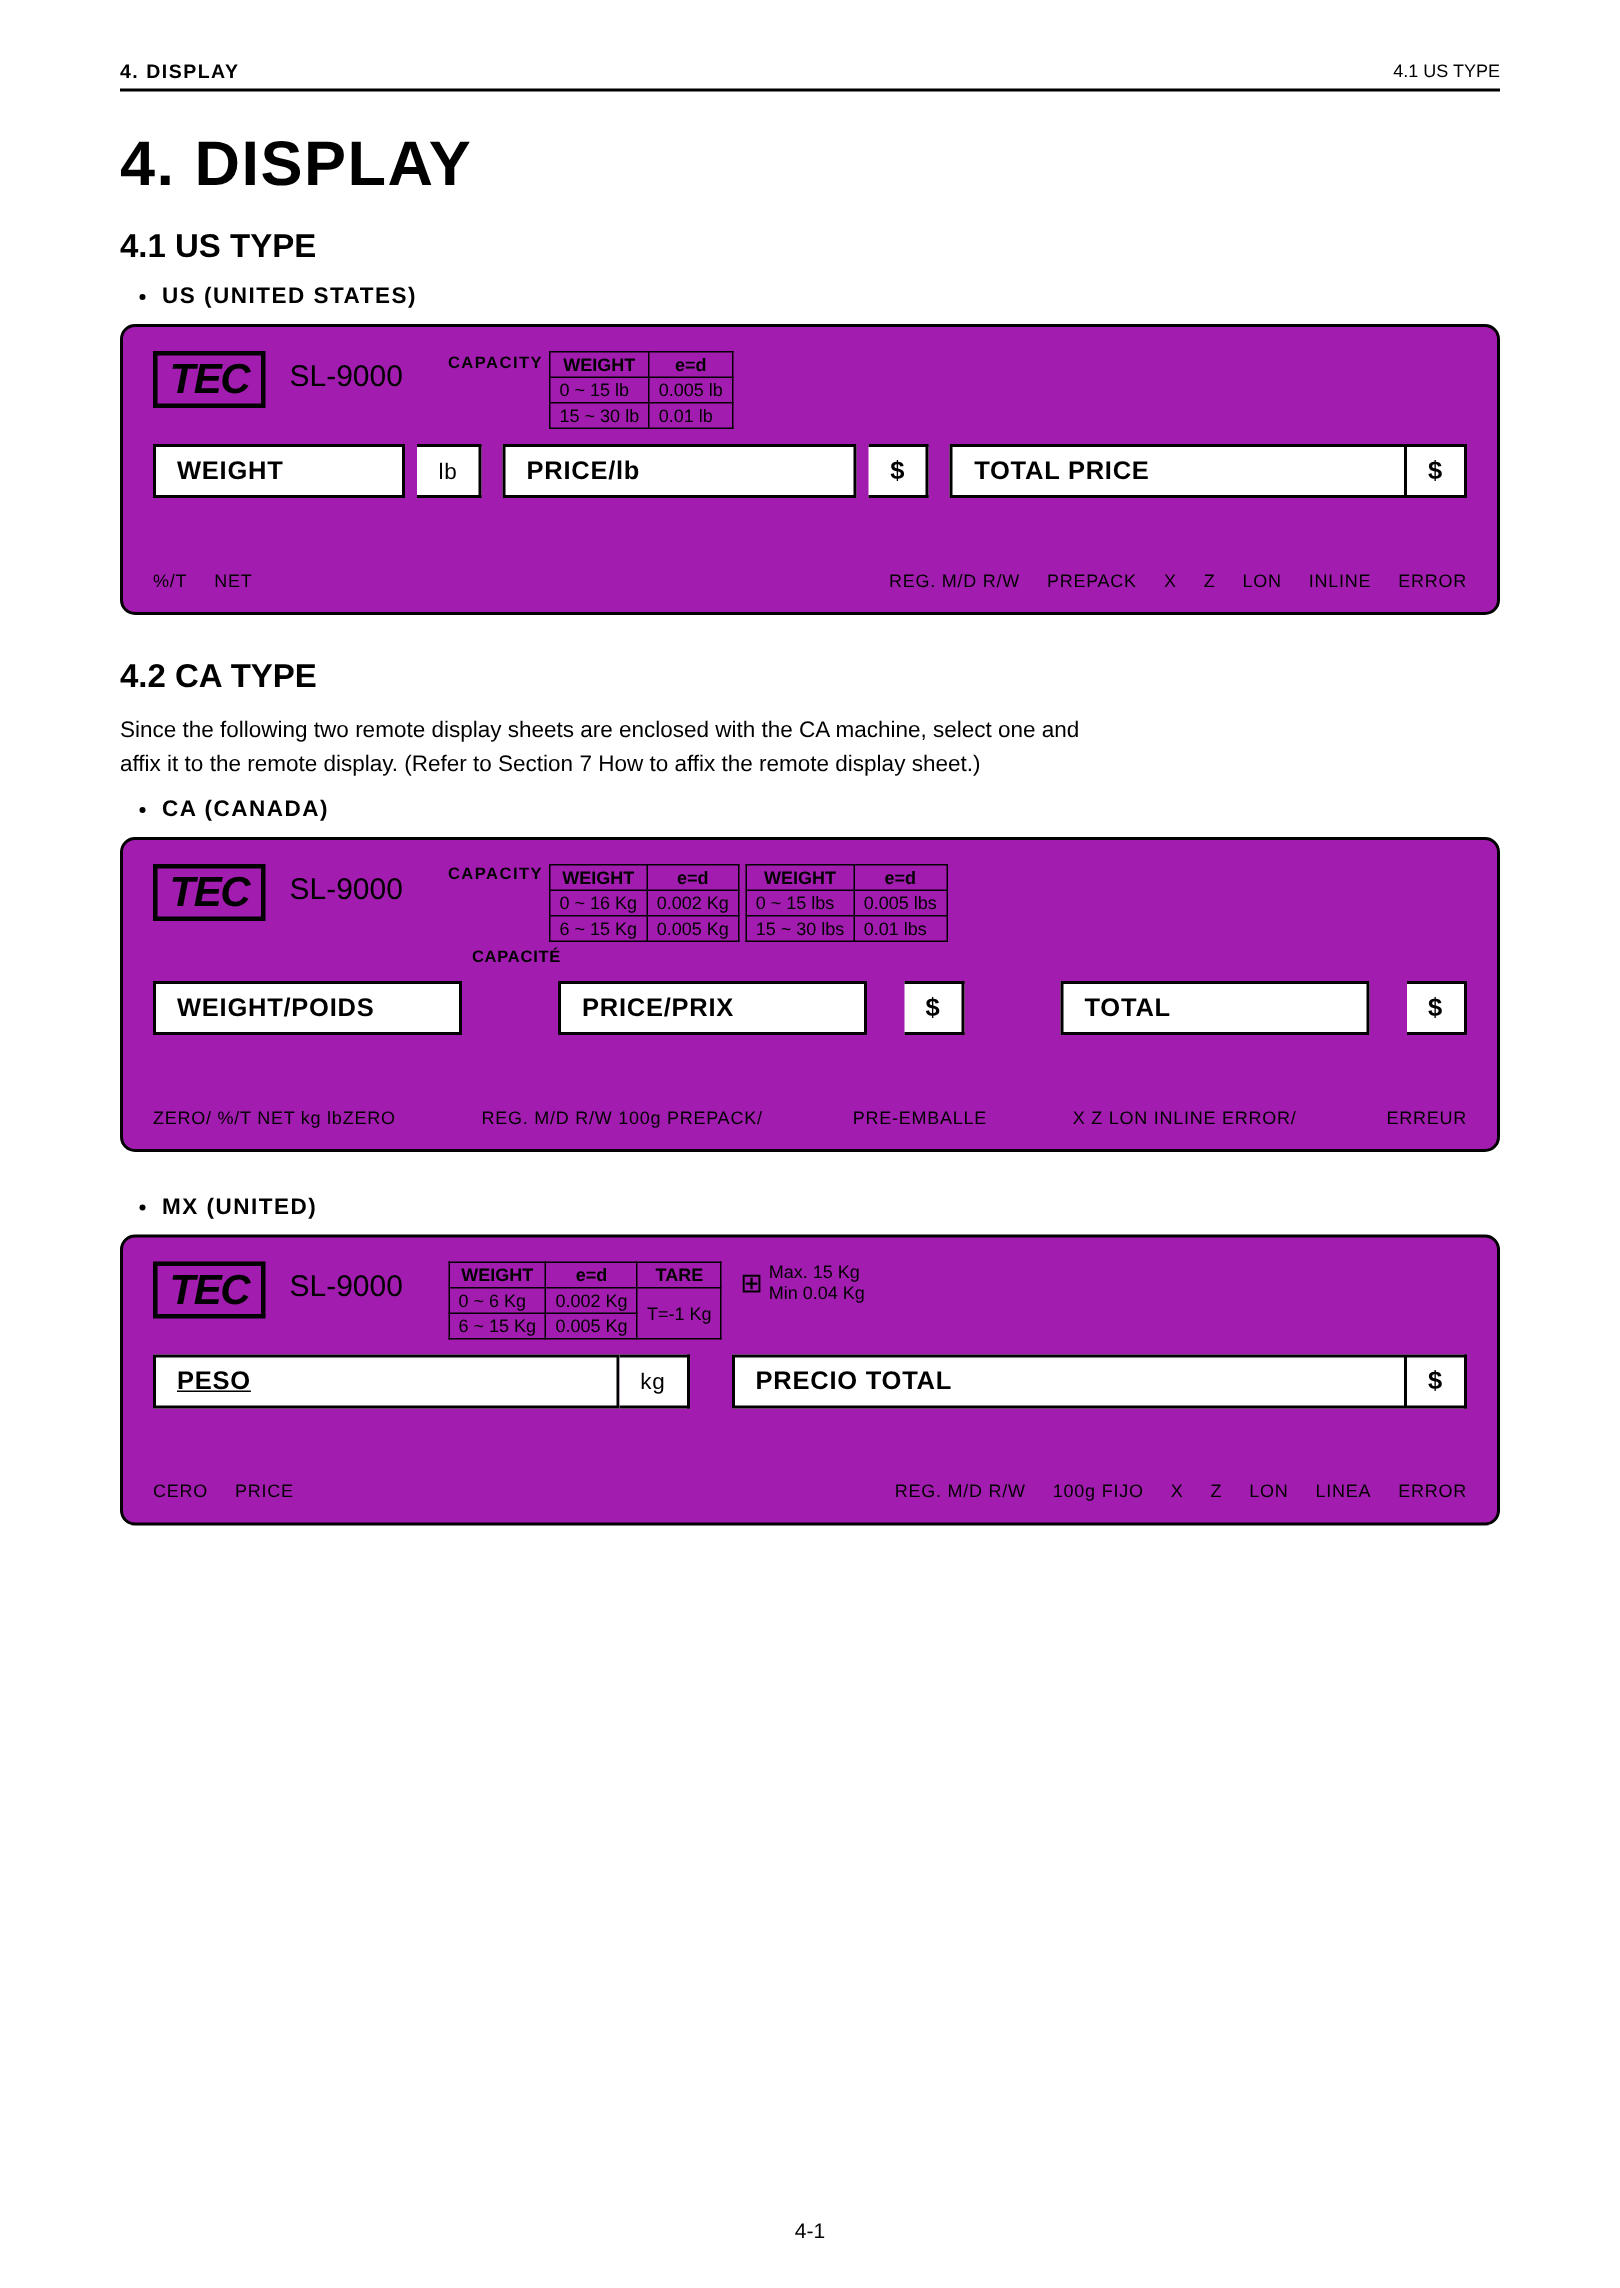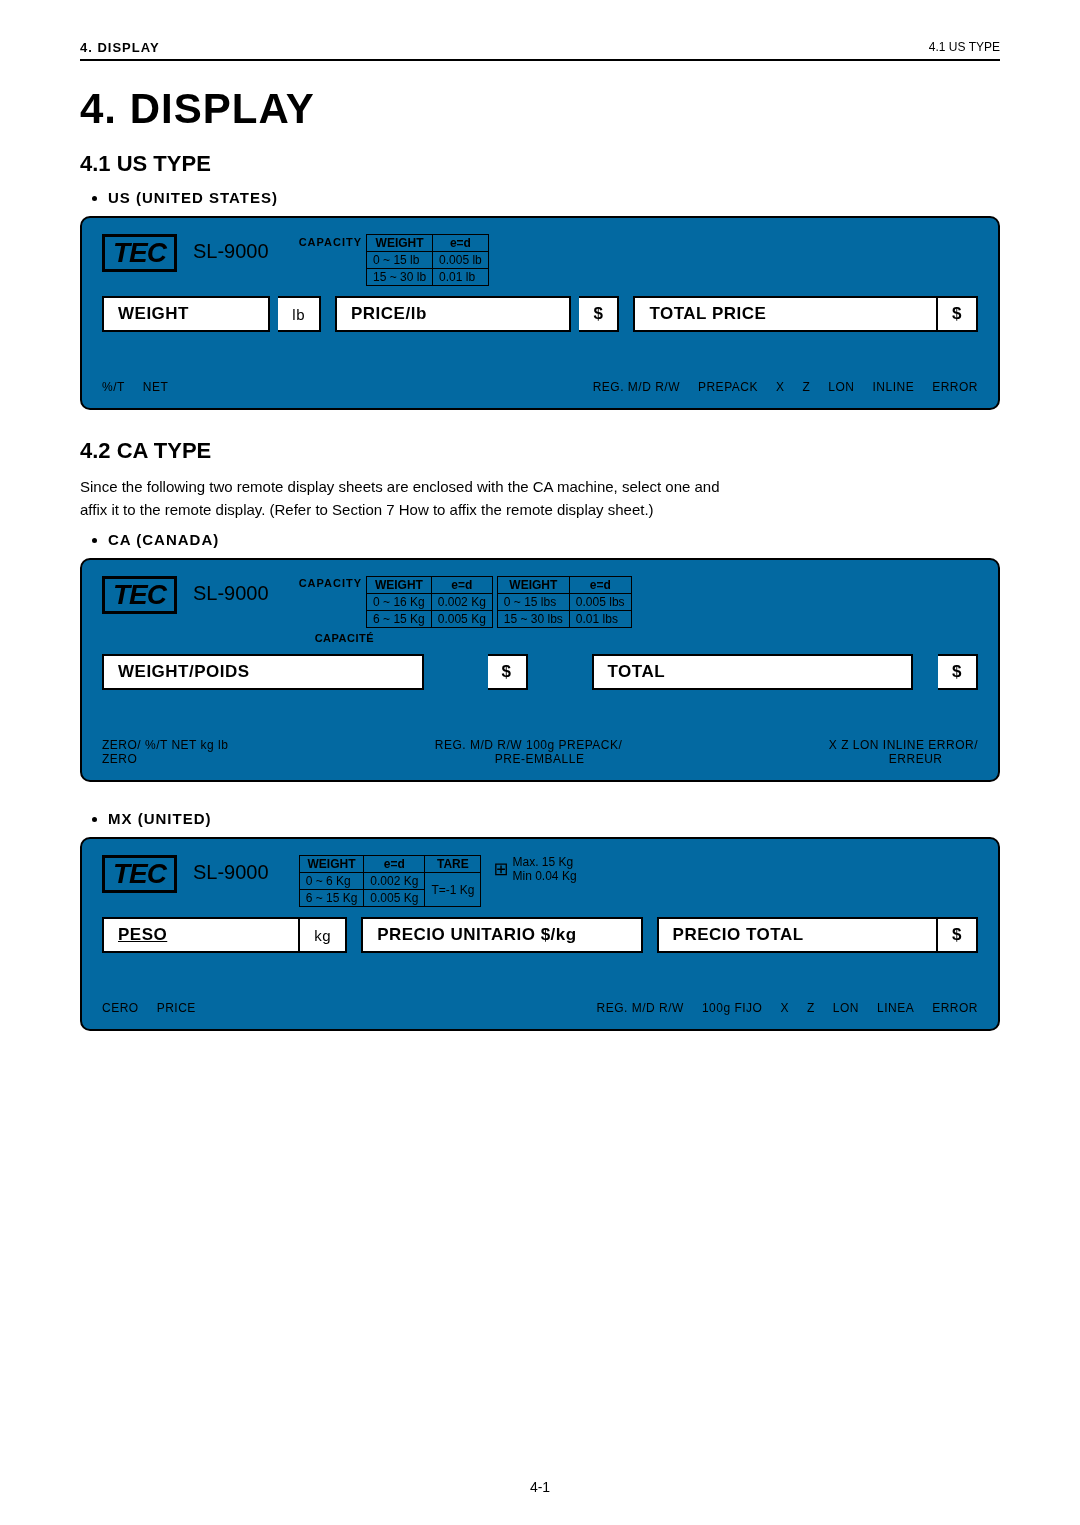--- a/index.html
+++ b/index.html
@@ -58,21 +58,21 @@
       letter-spacing: 1px;
       margin-bottom: 4px;
     }
     
     .display-panel {
       border: 2px solid #000;
       border-radius: 10px;
       padding: 16px 20px 14px 20px;
       margin-bottom: 28px;
       position: relative;
-      background: #0369a1;
+      background: #a21caf;
     }
     .panel-header {
       display: flex;
       align-items: flex-start;
       margin-bottom: 10px;
     }
     .tec-logo {
       font-family: Arial Black, sans-serif;
       font-size: 28px;
       font-weight: 900;
@@ -196,21 +196,21 @@
       display: flex;
       align-items: flex-start;
       margin-bottom: 2px;
     }
     .ca-tables {
       display: flex;
       gap: 2px;
     }
     .footer-two-line {
       display: flex;
-      flex-direction: column;
+      flex-direction: row;
       font-size: 11px;
     }
   </style>
 </head>
 <body>
 
 <div class="page">
 
   <div class="top-header">
     <span class="top-header-left">4.  DISPLAY</span>
@@ -327,20 +327,21 @@
           </div>
         </div>
         <div style="font-size:11px; font-weight:bold; letter-spacing:0.5px; margin-top:2px; padding-left:16px;">
           <span>CAPACITÉ</span>
         </div>
       </div>
     </div>
     <div class="panel-fields" style="margin-top:8px;gap:25px;">
       <div class="field-box" style="flex:2.5;">WEIGHT/POIDS</div>
       <div style="width:14px;"></div>
+      <div class="field-box" style="flex:2.5;">PRICE/PRIX</div>
       <div class="field-box field-box-dollar">$</div>
       <div style="width:14px;"></div>
       <div class="field-box" style="flex:2.5;">TOTAL</div>
       <div class="field-box field-box-dollar">$</div>
     </div>
     <div style="height:32px;"></div>
     <div class="panel-footer" style="align-items:flex-start;">
       <div class="footer-two-line">
         <span>ZERO/ %/T  NET  kg  lb</span>
         <span>ZERO</span>
@@ -395,21 +396,20 @@
               <div>Min 0.04 Kg</div>
             </div>
           </div>
         </div>
       </div>
     </div>
     <div class="panel-fields" style="margin-top:8px;">
       <div class="field-box" style="flex:2;text-decoration:underline;">PESO</div>
       <div class="field-box field-box-unit">kg</div>
       <div style="width:14px;"></div>
-      <div class="field-box" style="flex:3;">PRECIO UNITARIO  $/kg</div>
       <div style="width:14px;"></div>
       <div class="field-box" style="flex:3;">PRECIO TOTAL</div>
       <div class="field-box field-box-dollar">$</div>
     </div>
     <div style="height:32px;"></div>
     <div class="panel-footer">
       <span>CERO</span>
       <span>PRICE</span>
       <span style="flex:1"></span>
       <span>REG. M/D R/W</span>

